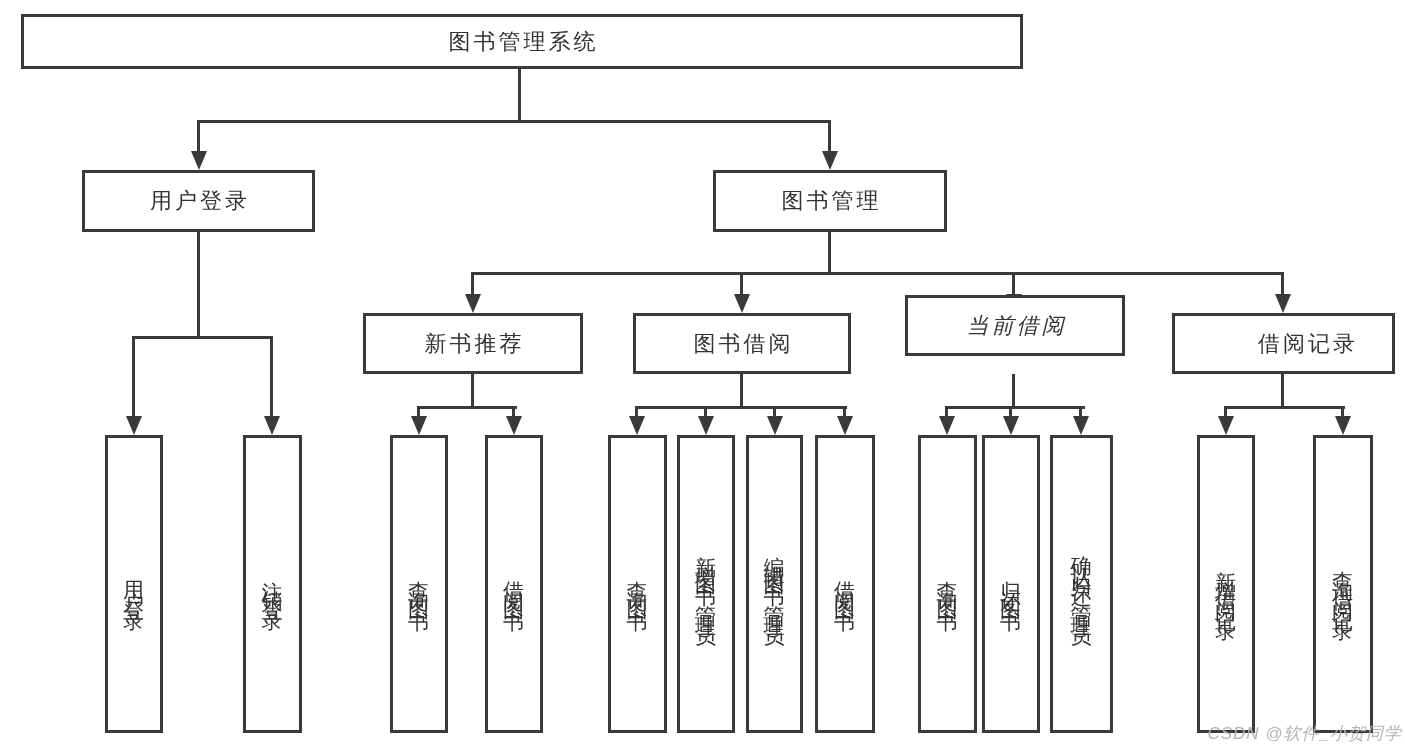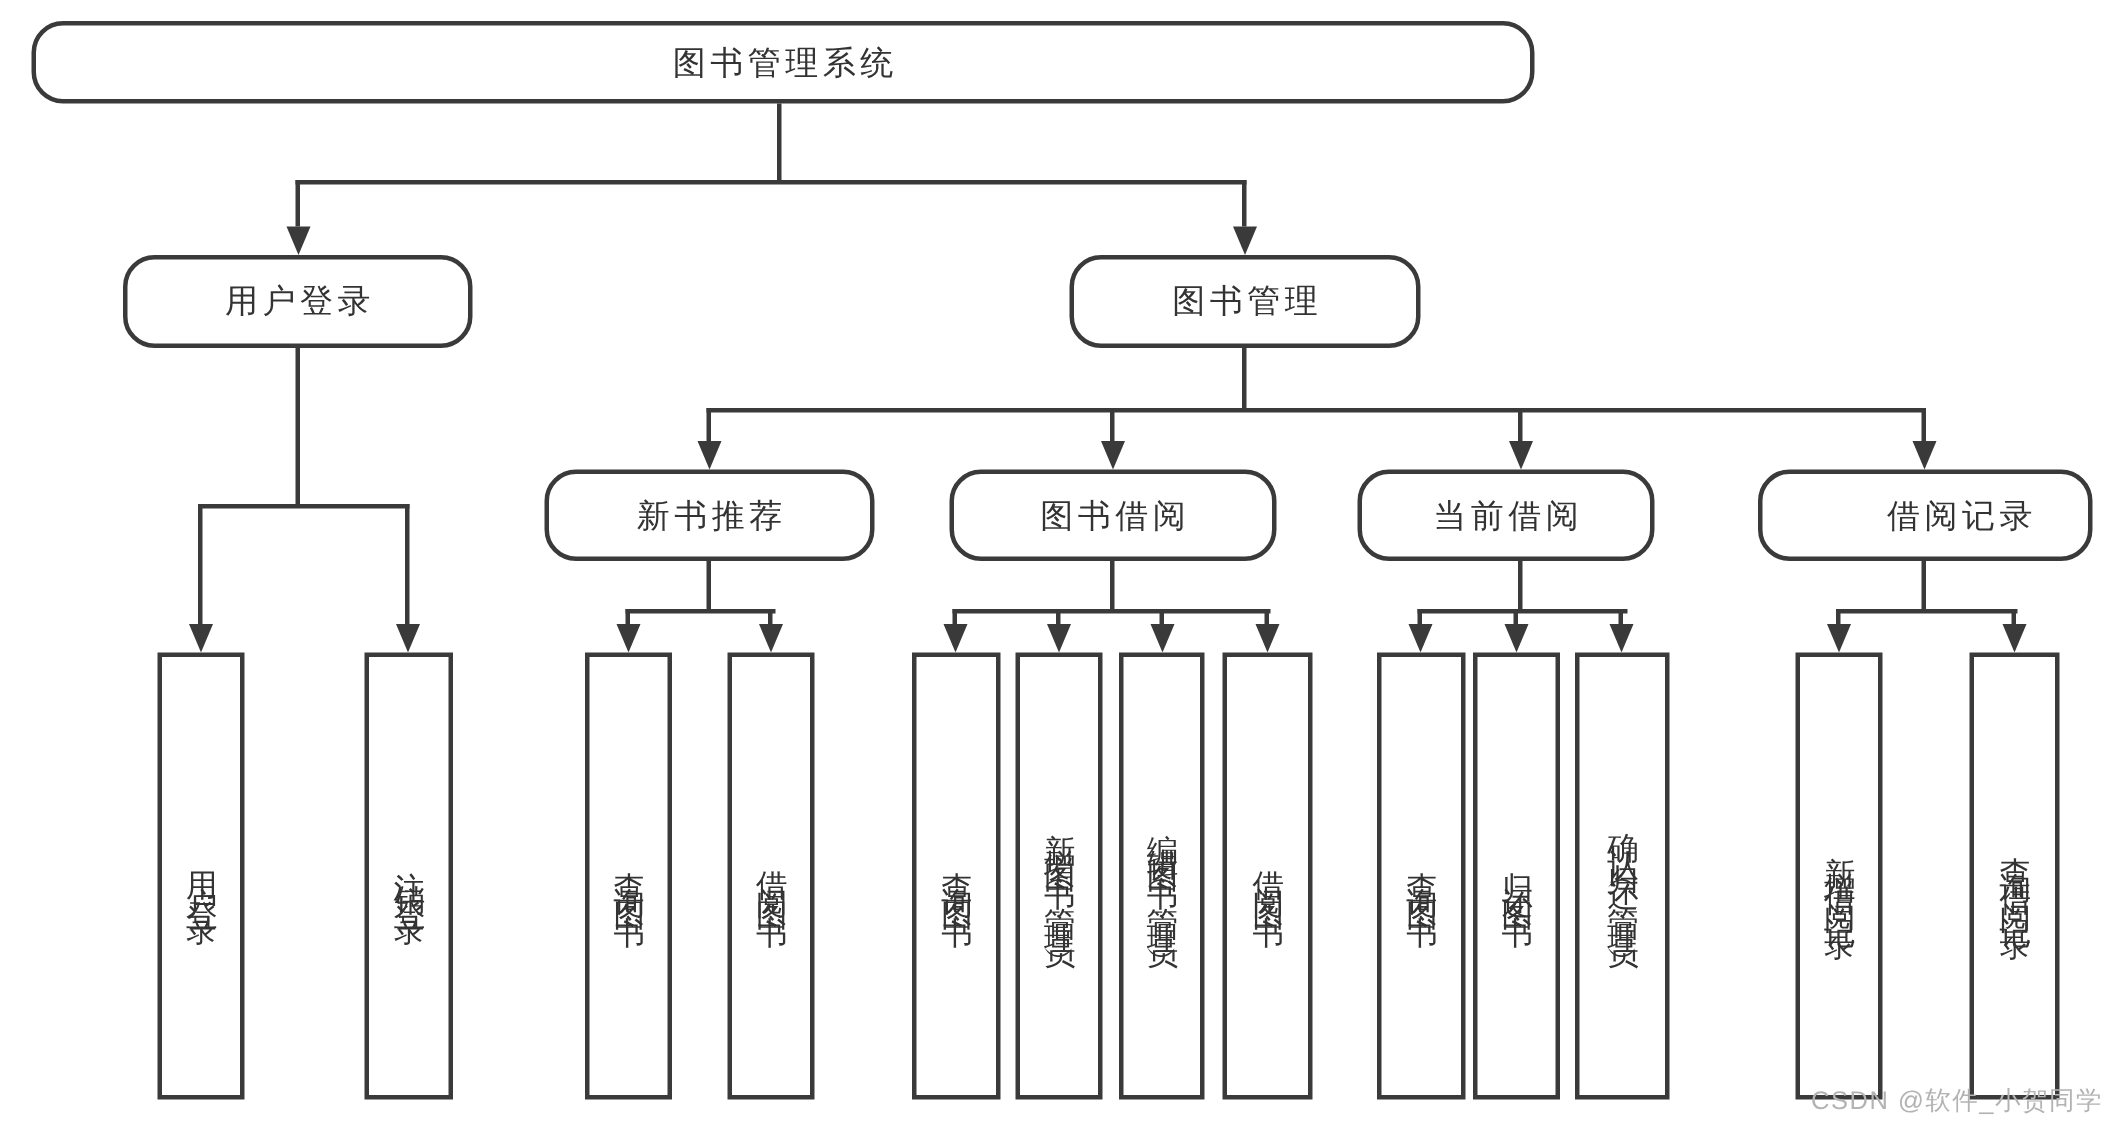--- a/index.html
+++ b/index.html
@@ -17,39 +17,39 @@
     color:var(--text);
     overflow:hidden;
   }
   .node{
     position:absolute;
     box-sizing:border-box;
     border:3px solid var(--line);
     background:var(--bg);
     display:flex;align-items:center;justify-content:center;
   }
-  .h-node{font-size:22px;letter-spacing:3px;text-indent:3px;white-space:nowrap;border-radius:21px;}
+  .h-node{font-size:22px;letter-spacing:3px;text-indent:3px;white-space:nowrap;}
   .leaf .v-text{
     writing-mode:vertical-rl;
     font-size:21px;
     letter-spacing:10px;
     line-height:1;
     white-space:nowrap;
   }
   .vline{position:absolute;width:3px;background:var(--line);}
   .hline{position:absolute;height:3px;background:var(--line);}
   .arrowhead{
     position:absolute;width:0;height:0;
     border-left:8px solid transparent;
     border-right:8px solid transparent;
     border-top:19px solid var(--line);
   }
   .watermark{
     position:absolute;right:3px;bottom:2px;
-    font-size:17px;color:var(--wm);letter-spacing:1px;white-space:nowrap;
+    font-size:17px;color:var(--wm);letter-spacing:1px;white-space:nowrap;font-style:italic;
   }
 </style>
 </head>
 <body>
 
 <div class="canvas">
 
   <div>
 
     <div class="vline" style="left:518px;top:69px;height:51px;"></div>
@@ -122,21 +122,21 @@
   <div class="node h-node" style="left:713px;top:170px;width:234px;height:62px;">
     <span>图书管理</span>
   </div>
 
   <div class="node h-node" style="left:633px;top:313px;width:218px;height:61px;">
     <span>图书借阅</span>
   </div>
   <div class="node h-node" style="left:363px;top:313px;width:220px;height:61px;">
     <span>新书推荐</span>
   </div>
-  <div class="node h-node" style="left:905px;top:313px;width:198px;height:61px;">
+  <div class="node h-node" style="left:905px;top:295px;width:220px;height:61px;font-style:italic;">
     <span>当前借阅</span>
   </div>
   <div class="node h-node" style="left:1172px;top:313px;width:223px;height:61px;padding-left:46px;">
     <span>借阅记录</span>
   </div>
 
   <div class="node leaf" style="left:105px;top:435px;width:58px;height:298px;">
     <span class="v-text">用户登录</span>
   </div>
   <div class="node leaf" style="left:243px;top:435px;width:59px;height:298px;">

